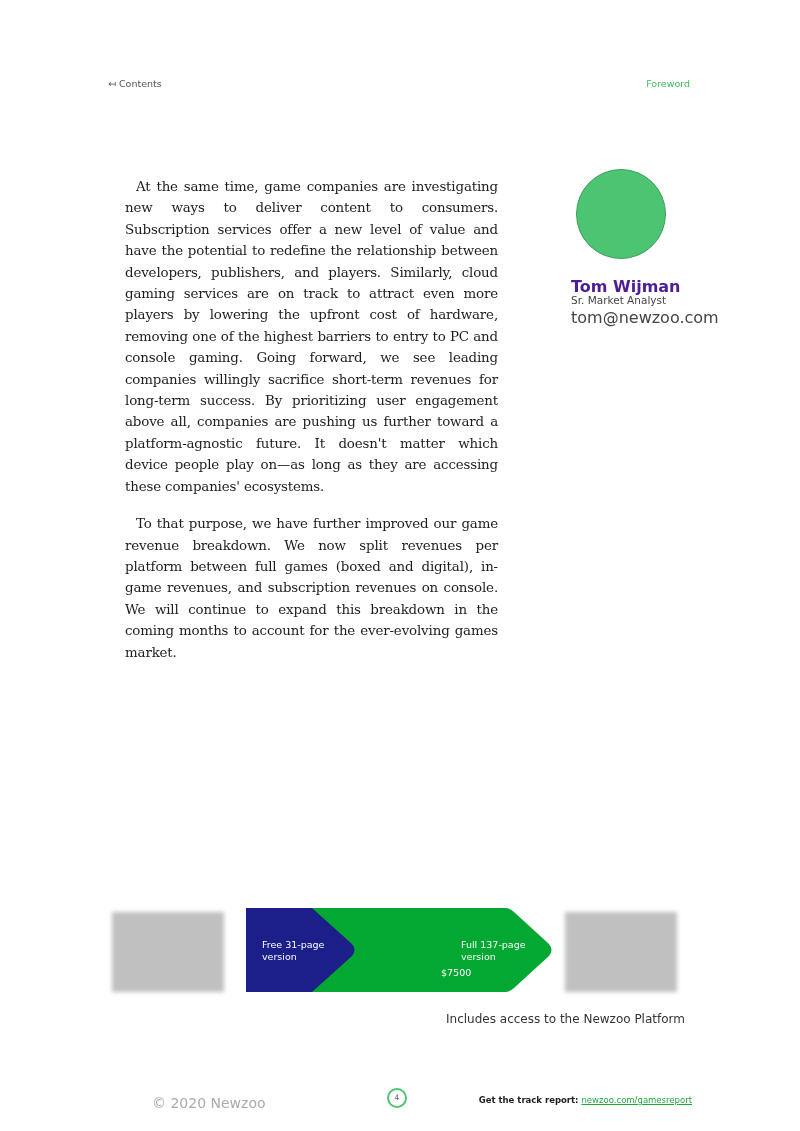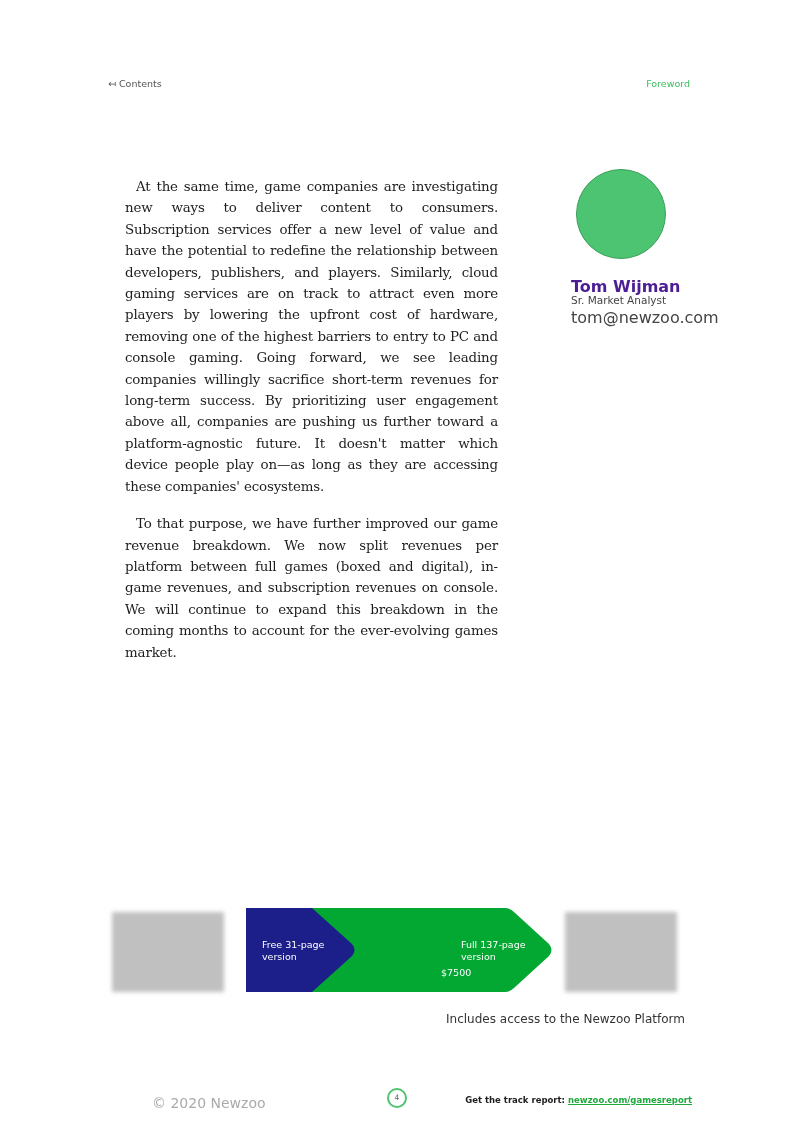--- a/index.html
+++ b/index.html
@@ -41,21 +41,21 @@
 
     .platform-note { position: absolute; right: 115px; top: 1012px; font-size: 12px; color: #333; }
 
     .copyright { position: absolute; left: 108px; top: 1095px; font-size: 14px; color: #aaa; margin-left: 44px; }
     .page-num {
       position: absolute; left: 387px; top: 1088px; width: 20px; height: 20px;
       border: 2px solid #4cc471; border-radius: 50%; box-sizing: border-box;
       font-size: 7.5px; color: #666; text-align: center; line-height: 16px;
     }
     .get-report { position: absolute; right: 108px; top: 1095px; font-size: 8.5px; color: #1d1d1d; font-weight: bold; }
-    .get-report a { color: #1fa83c; text-decoration: underline; font-weight: bold; margin-top: 45px; }
+    .get-report a { color: #1fa83c; text-decoration: underline; font-weight: normal; margin-top: 45px; }
   </style>
 </head>
 <body>
 
 <a class="top-link top-left sans">↤ Contents</a>
 <a class="top-link top-right sans">Foreword</a>
 
 <div class="body-text serif">
   <p>At the same time, game companies are investigating new ways to deliver content to consumers. Subscription services offer a new level of value and have the potential to redefine the relationship between developers, publishers, and players. Similarly, cloud gaming services are on track to attract even more players by lowering the upfront cost of hardware, removing one of the highest barriers to entry to PC and console gaming. Going forward, we see leading companies willingly sacrifice short-term revenues for long-term success. By prioritizing user engagement above all, companies are pushing us further toward a platform-agnostic future. It doesn't matter which device people play on—as long as they are accessing these companies' ecosystems.</p>
   <p>To that purpose, we have further improved our game revenue breakdown. We now split revenues per platform between full games (boxed and digital), in-game revenues, and subscription revenues on console. We will continue to expand this breakdown in the coming months to account for the ever-evolving games market.</p>

